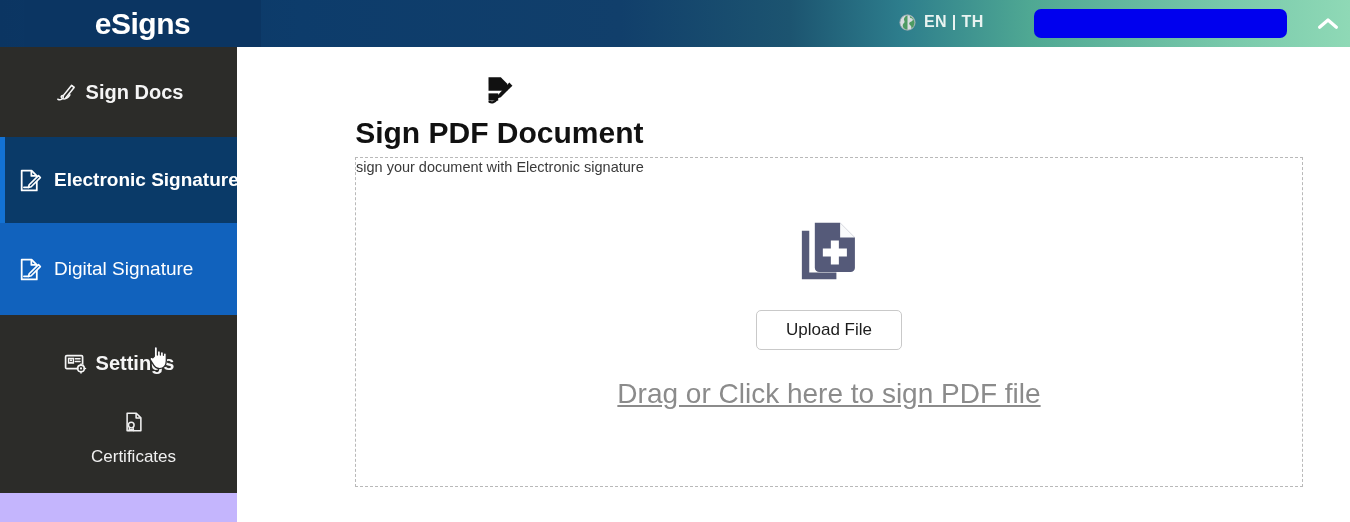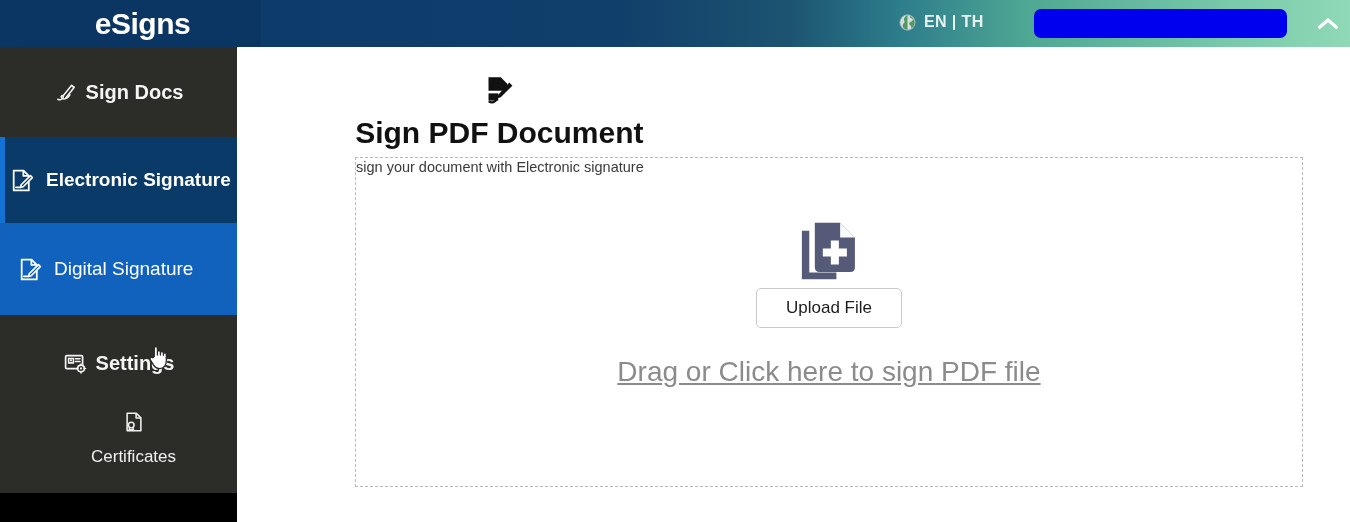--- a/index.html
+++ b/index.html
@@ -95,21 +95,21 @@
   }
   .chevron-up-btn svg { display: block; }
 
   
   .sidebar {
     position: absolute;
     left: 0;
     top: 47px;
     width: 237px;
     height: 475px;
-    background: #000000;
+    background: #c4b5fd;
   }
   .nav-item {
     position: absolute;
     left: 0;
     width: 237px;
     display: flex;
     align-items: center;
     box-sizing: border-box;
     color: #f2f2f2;
   }
@@ -136,21 +136,21 @@
     font-weight: bold;
     color: #f5f5f5;
   }
 
   
   #nav-electronic {
     top: 90px;
     height: 86px;
     background: #0a3a68;
     border-left: 5px solid #1372d4;
-    padding-left: 4px;
+    padding-left: 12px;
     gap: 12px;
   }
   #nav-electronic .nav-label {
     font-size: 19px;
     font-weight: bold;
     color: #ffffff;
   }
 
   
   #nav-digital {
@@ -250,21 +250,21 @@
     box-sizing: border-box;
     display: flex;
     flex-direction: column;
     align-items: center;
   }
   .dz-icon {
     margin-top: 56px;
   }
   .dz-icon svg { display: block; }
   .upload-btn {
-    margin-top: 0;
+    margin-top: 22px;
     width: 146px;
     height: 40px;
     border: 1px solid #c9c9c9;
     border-radius: 5px;
     background: #ffffff;
     color: #1c1c1c;
     font-family: "Liberation Sans", sans-serif;
     font-size: 17px;
     display: flex;
     align-items: center;

